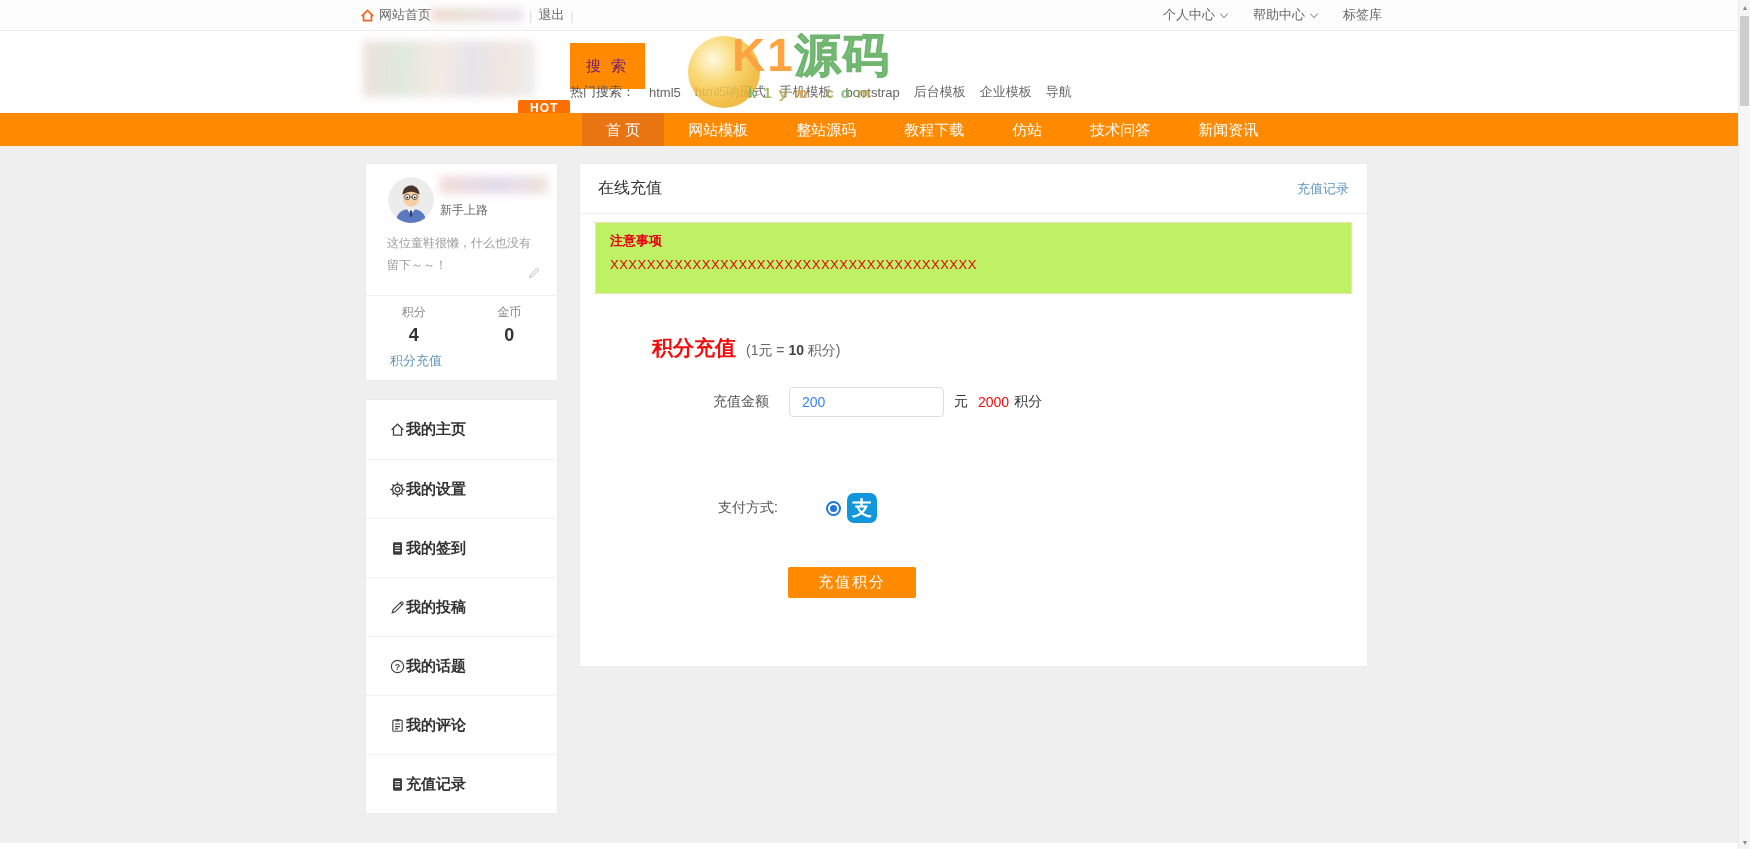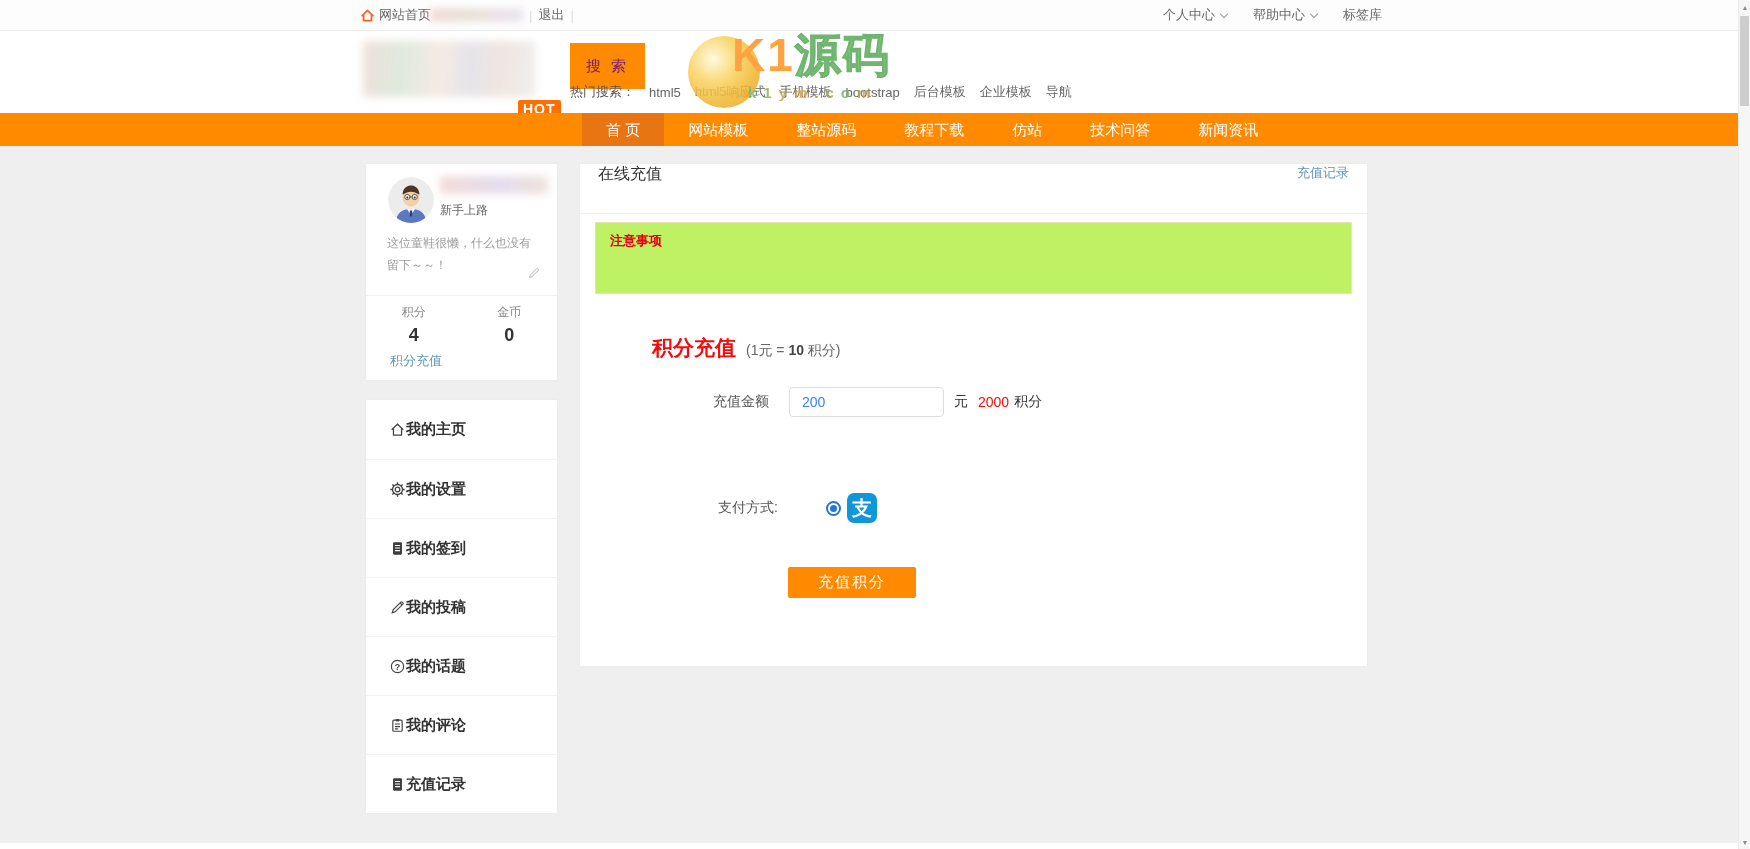--- a/index.html
+++ b/index.html
@@ -14,21 +14,21 @@
   .tb-link { color:#666; cursor:pointer; display:flex; align-items:center; }
   .tb-sep { color:#ddd; margin:0 6px; }
   .caret { display:inline-block; width:6px; height:6px; border-right:1.3px solid #9a9a9a; border-bottom:1.3px solid #9a9a9a; transform:rotate(45deg); margin-left:6px; margin-top:-3px; }
   .blur-chip { width:92px; height:14px; border-radius:3px; background:linear-gradient(90deg,#f3ddd6,#e9e3d8 40%,#efe2ea 75%,#e8e8ee); filter:blur(3px); }
 
   
   .header { position:absolute; left:0; top:31px; width:100%; height:82px; background:#fff; }
   .logo-blur { position:absolute; left:363px; top:10px; width:172px; height:56px; border-radius:4px;
                background:linear-gradient(95deg,#efe0da 0%,#dfe9dd 22%,#f4ebe4 45%,#e6e4ea 62%,#f0e6e0 80%,#eee 100%);
                filter:blur(4px); cursor:pointer; }
-  .hot-badge { position:absolute; left:518px; top:69px; background:#ff6f00; color:#fff; font-size:14px; font-weight:bold; padding:1px 5px; border-radius:2px; letter-spacing:1px; }
+  .hot-badge { position:absolute; left:518px; top:69px; background:#ff6f00; color:#fff; font-size:12px; font-weight:bold; padding:1px 12px; border-radius:2px; letter-spacing:1px; }
   .search-wrap { position:absolute; left:570px; top:12px; display:flex; }
   .search-box { width:405px; height:32px; border:2px solid #ff8a00; background:#fff; display:flex; align-items:center; padding-left:10px; }
   .search-box input { border:none; outline:none; font-size:13px; color:#333; width:330px; margin-left:8px; font-family:inherit; }
   .search-box input::placeholder { color:#9b9b9b; }
   .search-btn { width:75px; height:46px; background:#ff8a00; color:#701a75; border:none; font-size:15px; letter-spacing:3px; cursor:pointer; font-family:inherit; }
   .hot-line { position:absolute; left:570px; top:52px; display:flex; align-items:center; font-size:13px; color:#666; gap:14px; white-space:nowrap; }
   .hot-line .hot-label { color:#555; }
   .hot-tag { color:#666; cursor:pointer; }
 
   
@@ -62,21 +62,21 @@
   .stat-value { font-size:18px; font-weight:bold; color:#333; margin-top:4px; }
   .points-link { position:absolute; left:24px; top:188px; font-size:13px; color:#6196bc; cursor:pointer; }
 
   .menu-card { position:absolute; left:366px; top:400px; width:191px; background:#fff; box-shadow:0 0 3px rgba(0,0,0,.04); }
   .menu-item { height:59px; display:flex; align-items:center; padding-left:23px; cursor:pointer; border-top:1px solid #f3f3f3; }
   .menu-item:first-child { border-top:none; }
   .menu-item .mi-label { font-size:15px; font-weight:bold; color:#333; }
 
   
   .main-panel { position:absolute; left:580px; top:164px; width:787px; height:502px; background:#fff; box-shadow:0 0 3px rgba(0,0,0,.04); }
-  .panel-header { height:50px; display:flex; align-items:flex-start; justify-content:space-between; padding:0 18px; border-bottom:1px solid #f0f0f0; }
+  .panel-header { height:50px; display:flex; align-items:center; justify-content:space-between; padding:0 18px; border-bottom:1px solid #f0f0f0; }
   .panel-title { font-size:16px; color:#333; }
   .history-link { font-size:13px; color:#6196bc; cursor:pointer; }
   .notice-box { margin:8px 15px 0 15px; height:72px; background:#bef264; border:1px solid #eae3b4; padding:9px 14px; }
   .notice-title { color:#e60012; font-size:13px; font-weight:bold; }
   .notice-body { color:#e60012; font-size:13px; margin-top:7px; letter-spacing:.5px; }
   .section-title-row { margin:40px 0 0 72px; display:flex; align-items:baseline; gap:10px; }
   .section-title { color:#f20d0d; font-size:21px; font-weight:bold; }
   .section-hint { color:#666; font-size:14px; }
   .section-hint b { color:#444; }
   .amount-row { margin:25px 0 0 133px; display:flex; align-items:center; font-size:14px; color:#555; }
@@ -259,20 +259,21 @@
     </div>
   </div>
 
   <div class="main-panel">
     <div class="panel-header">
       <span class="panel-title">在线充值</span>
       <span class="history-link">充值记录</span>
     </div>
     <div class="notice-box">
       <div class="notice-title">注意事项</div>
+      <div class="notice-body">XXXXXXXXXXXXXXXXXXXXXXXXXXXXXXXXXXXXXXXX</div>
     </div>
     <div class="section-title-row">
       <span class="section-title">积分充值</span>
       <span class="section-hint"><span>(1元 = </span><b>10</b><span> 积分)</span></span>
     </div>
     <div class="amount-row">
       <span class="amount-label">充值金额</span>
       <input class="amount-input" type="text" value="200" style="">
       <span class="unit">元</span>
       <span class="points-red">2000</span>

